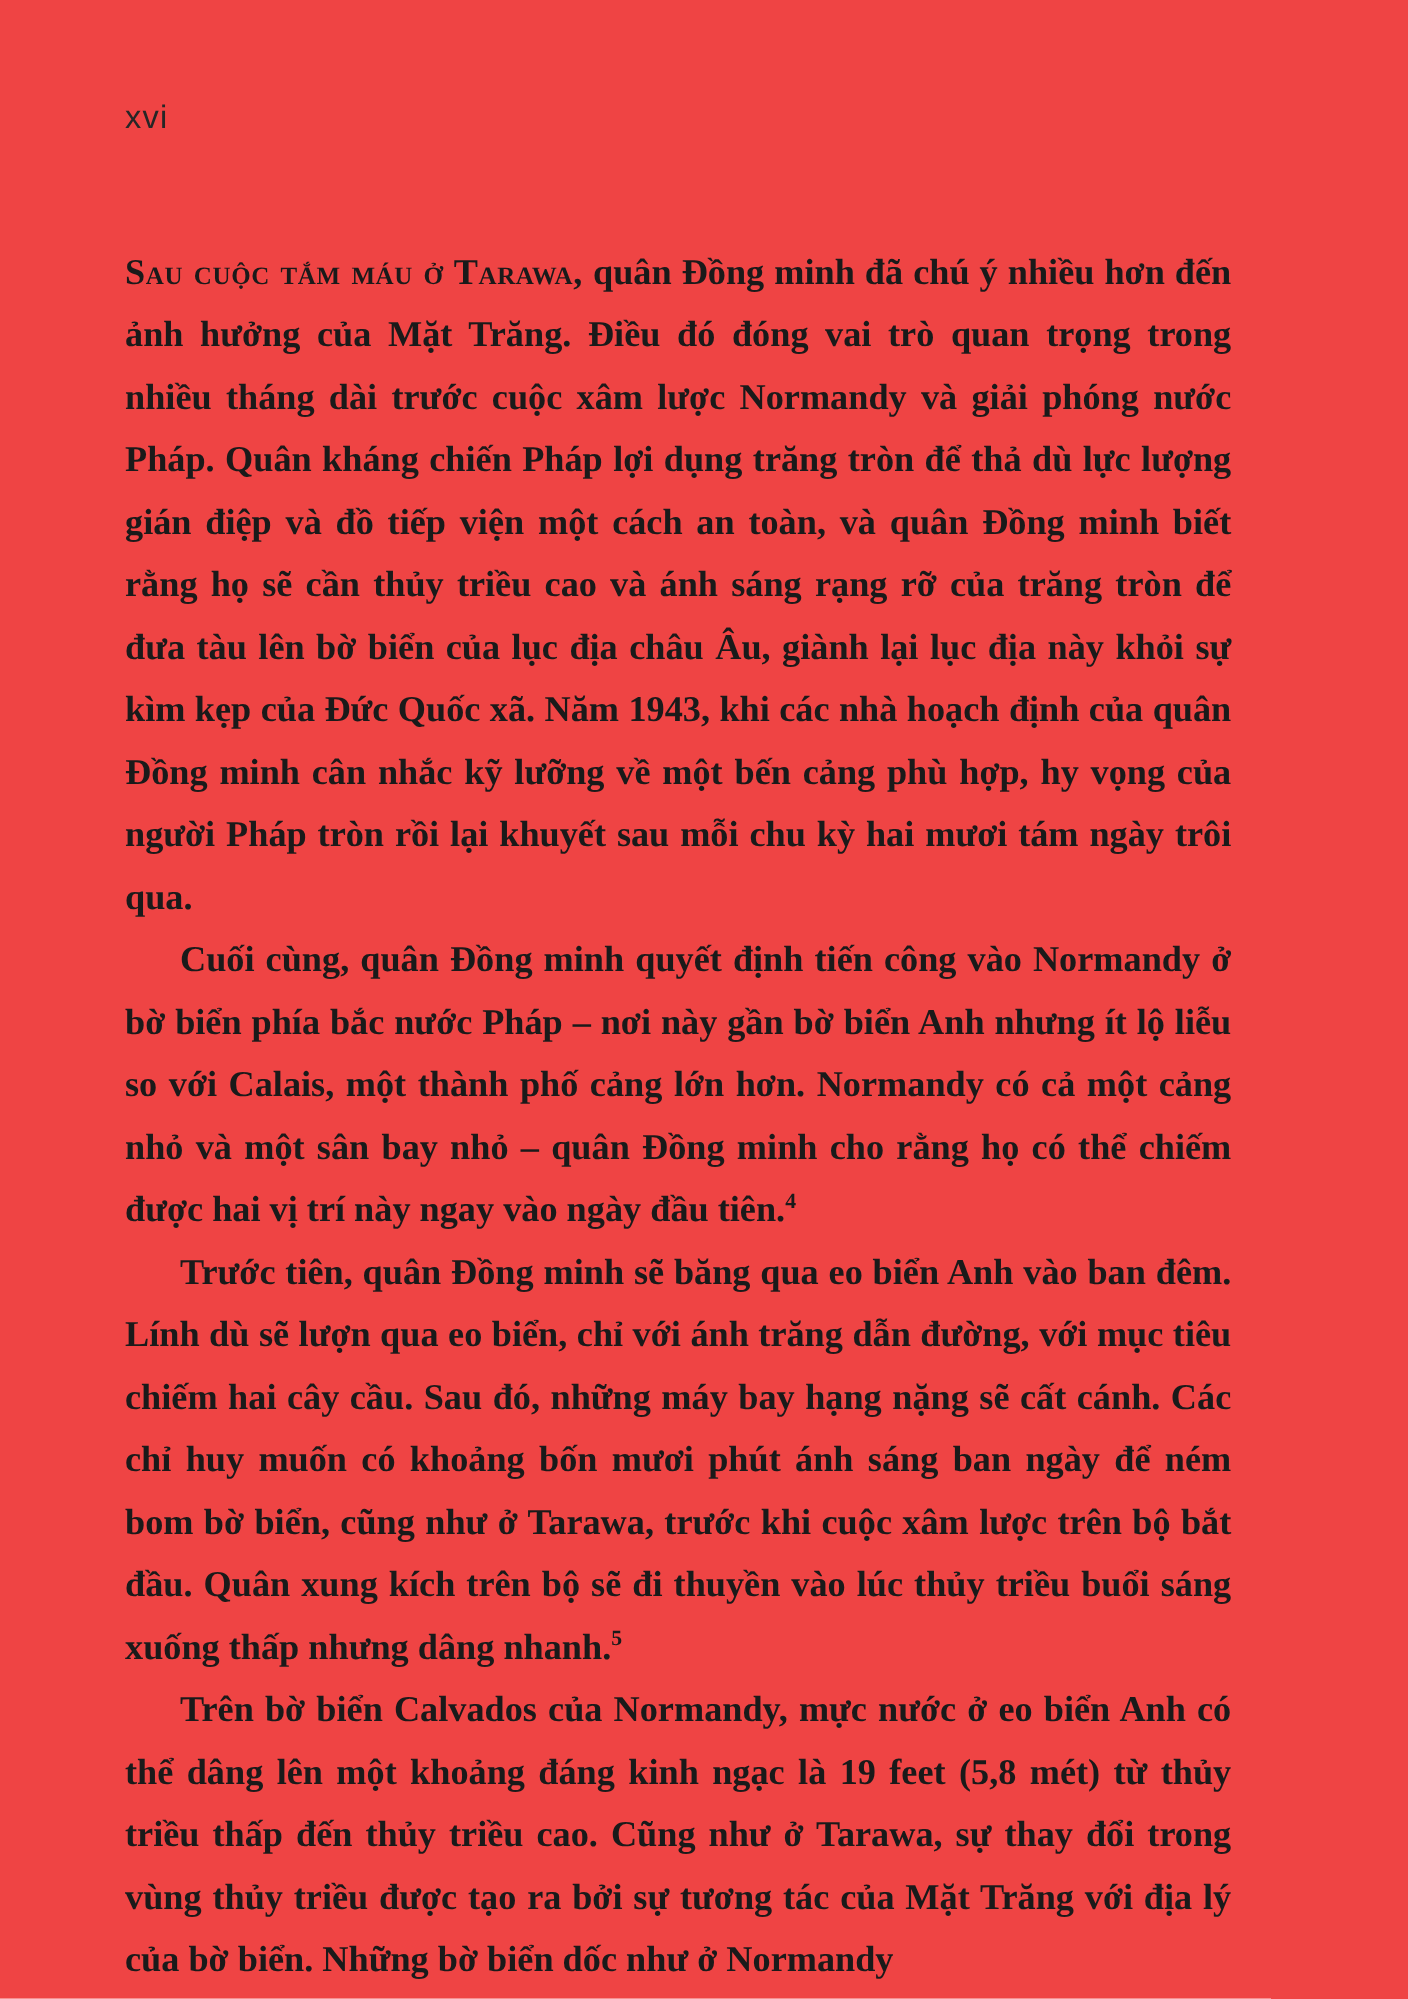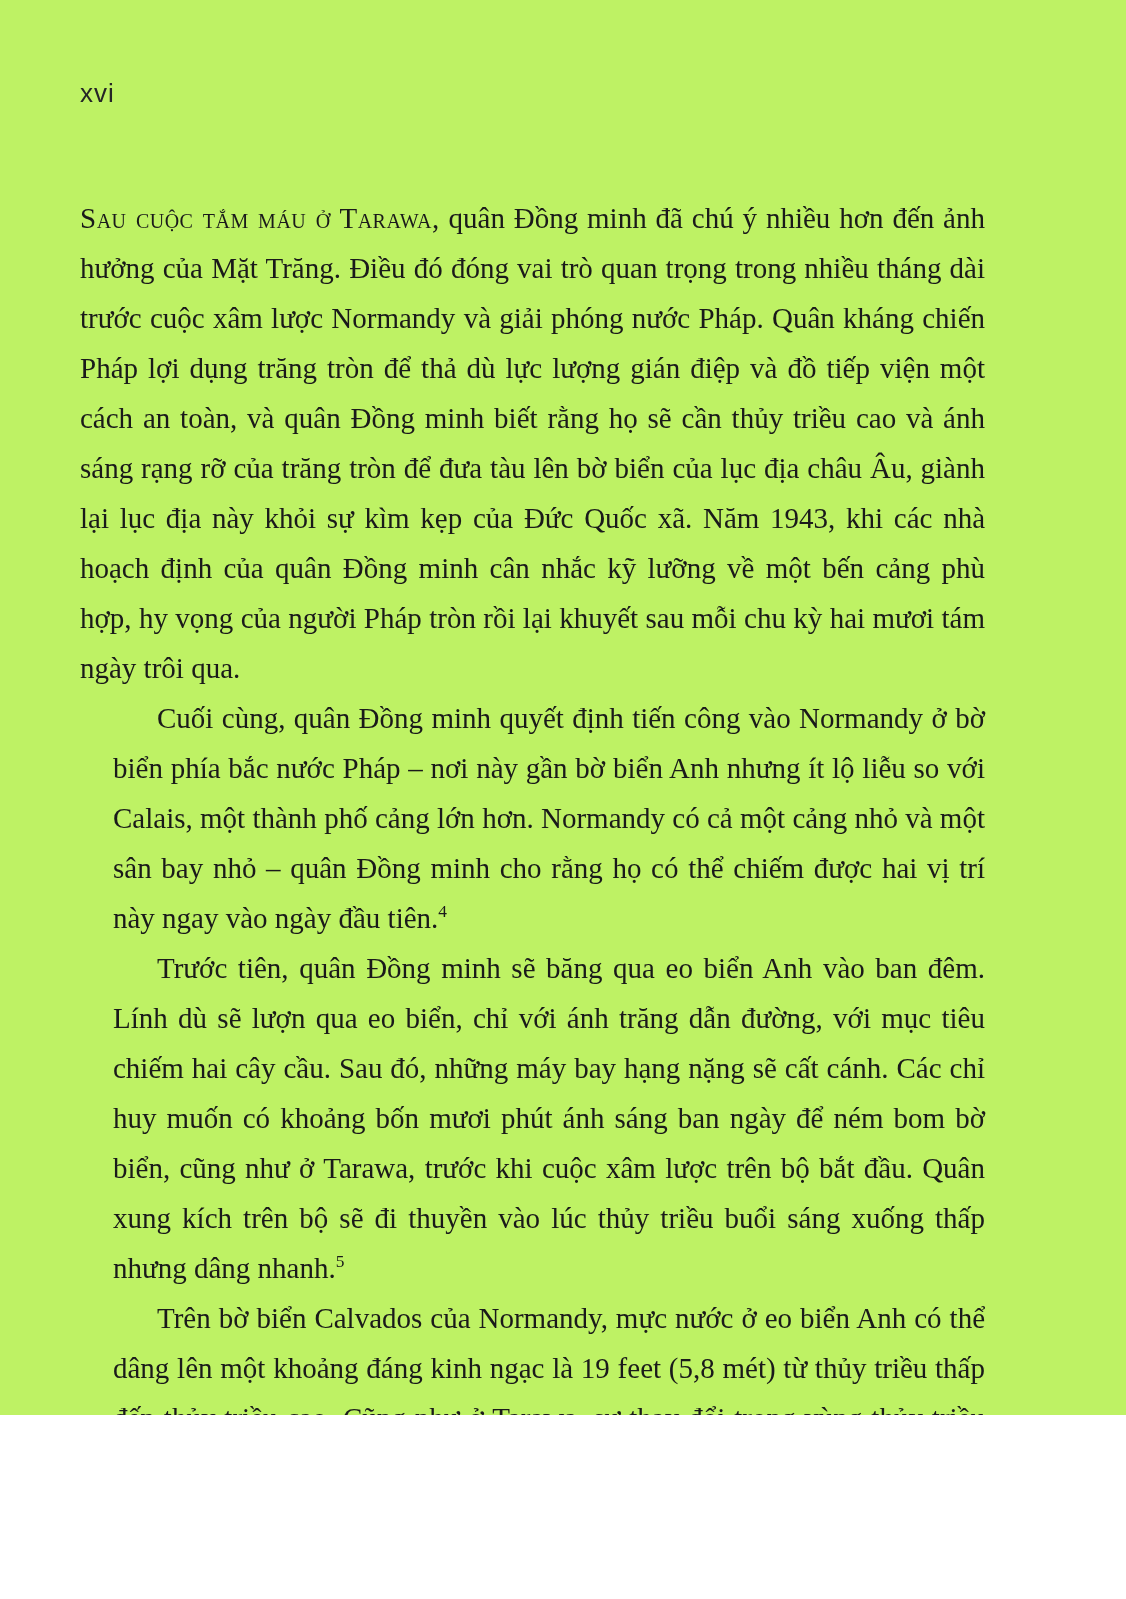--- a/index.html
+++ b/index.html
@@ -1,21 +1,21 @@
 <!DOCTYPE html>
 <html lang="vi"><head>
 <meta charset="utf-8">
 <style>
   html, body { margin: 0; padding: 0; background: #ffffff; }
   .page {
     width: 1126px;
-    height: 1415px;
+    height: 1599px;
     box-sizing: border-box;
-    padding: 78px 141px 0 80px;
-    background: #bef264;
+    padding: 78px 141px 0 100px;
+    background: #ef4444;
     color: #1a1a1a;
     font-family: "Liberation Serif", serif;
     overflow: hidden;
     position: relative;
   }
   .page-header {
     position: relative;
     height: 30px;
     font-family: "Liberation Sans", sans-serif;
     color: #262626;
@@ -35,23 +35,24 @@
     font-size: 23px;
     font-weight: 400;
     letter-spacing: 2.5px;
     white-space: nowrap;
   }
   .body-text {
     margin-top: 85px;
     font-size: 29px;
     line-height: 50px;
     text-align: justify;
+    font-weight: bold;
   }
   .body-text p { margin: 0; }
-  .body-text p.indent { text-indent: 44px; margin-left: 33px; }
+  .body-text p.indent { text-indent: 44px; }
   .smallcaps {
     font-variant: small-caps;
     letter-spacing: 0.5px;
   }
   sup.footnote-ref {
     font-size: 0.6em;
     line-height: 0;
     vertical-align: super;
   }
 </style>

